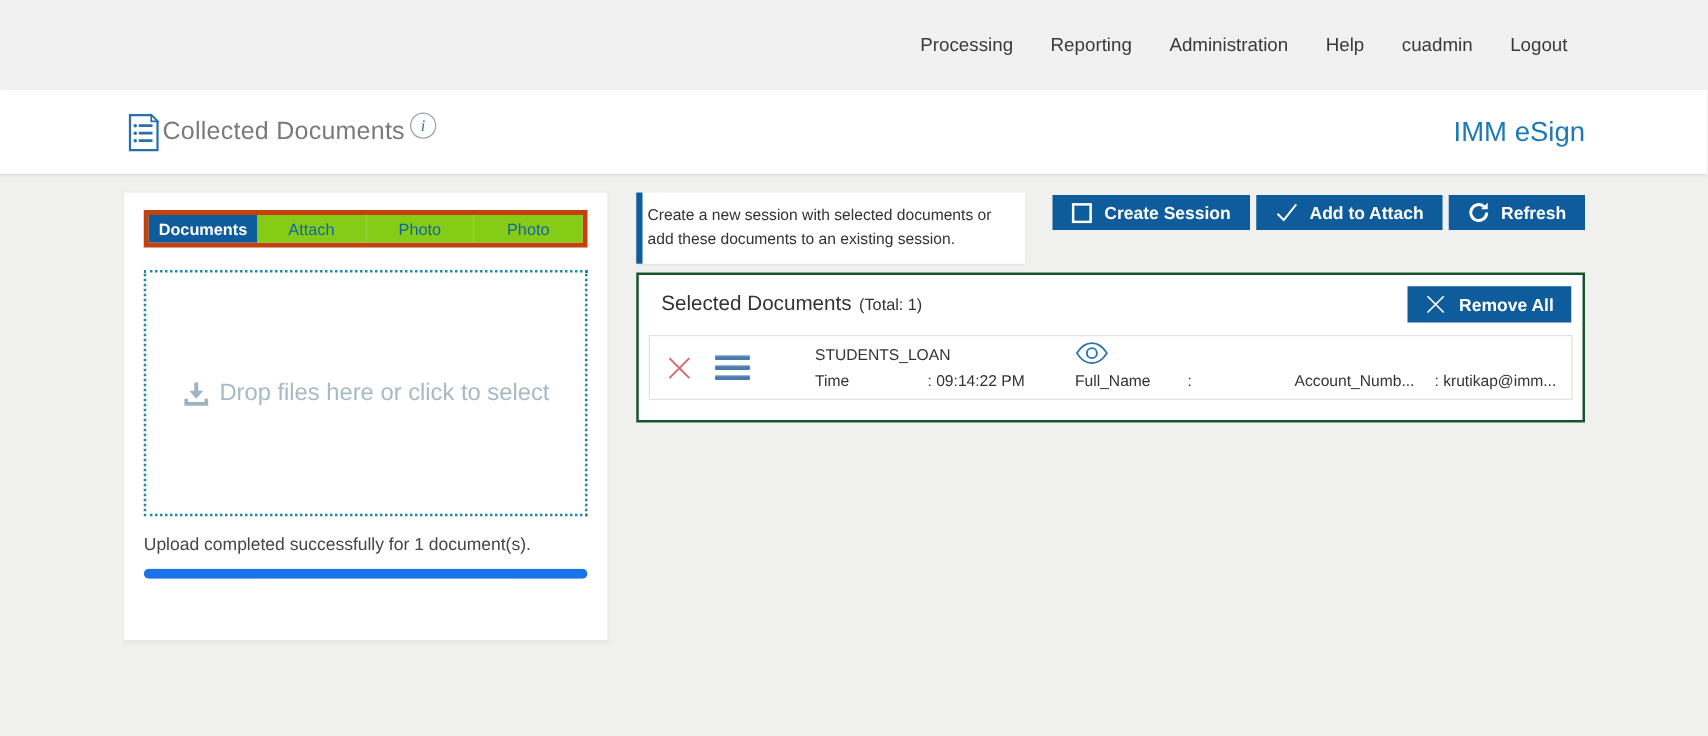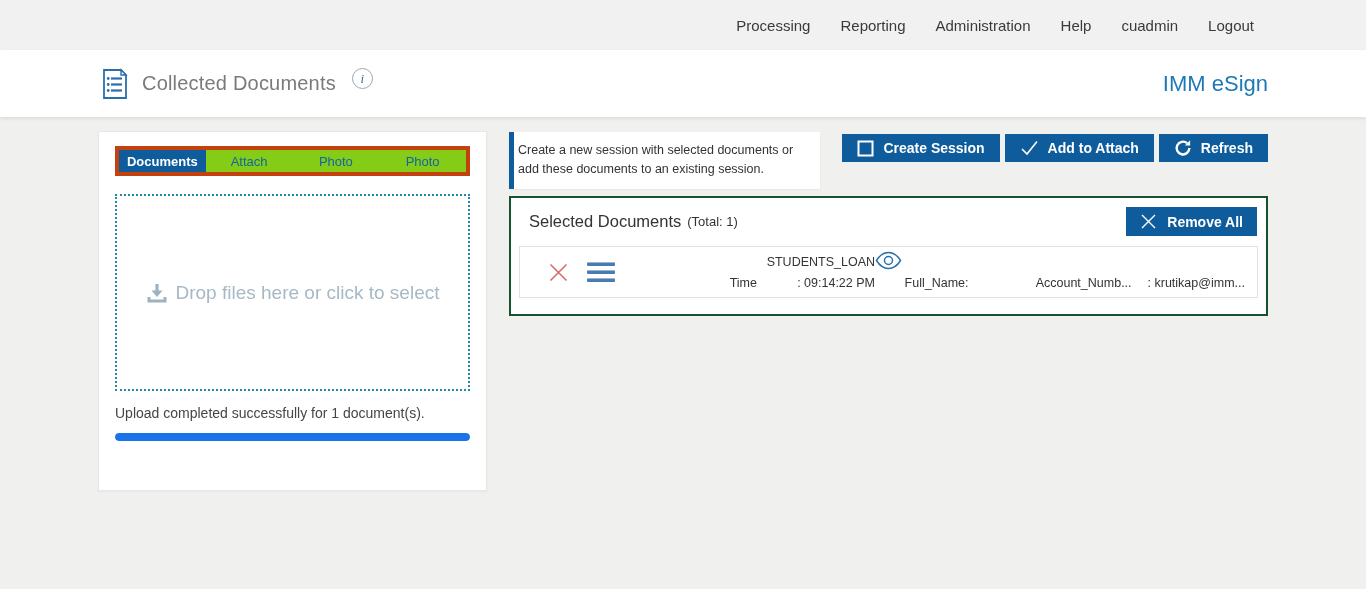--- a/index.html
+++ b/index.html
@@ -1,24 +1,24 @@
 <!DOCTYPE html>
 <html><head>
 <meta charset="utf-8">
 <style>
   * { margin:0; padding:0; box-sizing:border-box; }
   html,body { width:1366px; height:589px; font-family:"Liberation Sans", sans-serif; background:#f0f0ef; overflow:hidden; }
 
   
-  .topbar { height:50px; background:#f1f1f1; display:flex; align-items:center; justify-content:flex-end; padding-right:112px; gap:30px; }
+  .topbar { height:72px; background:#f1f1f1; display:flex; align-items:center; justify-content:flex-end; padding-right:112px; gap:30px; }
   .topbar a { text-decoration:none; color:#3a3a3a; font-size:15px; cursor:pointer; }
 
   
   .header { height:67px; background:#ffffff; display:flex; align-items:center; justify-content:space-between; padding:0 98px 0 100px; box-shadow:0 2px 3px rgba(0,0,0,0.08); position:relative; z-index:2; }
-  .header-left { display:flex; align-items:center; gap:12px; }
+  .header-left { display:flex; align-items:center; gap:0; }
   .page-title { font-size:20px; color:#7a7a7a; letter-spacing:.2px; }
   .info-badge { width:21px; height:21px; border:1px solid #9aa6ad; border-radius:50%; display:inline-flex; align-items:center; justify-content:center; color:#2a6fad; font-family:"Liberation Serif", serif; font-style:italic; font-size:13px; margin-left:4px; margin-top:-10px; cursor:pointer; }
   .brand { font-size:22px; color:#1c79b8; }
 
   
   .main { position:relative; width:1366px; height:461px; }
 
   
   .left-panel { position:absolute; left:98px; top:14px; width:389px; height:360px; background:#fff; border:1px solid #e7e7e7; box-shadow:0 1px 2px rgba(0,0,0,0.04); padding:14px 16px; }
   .panel-head { display:flex; align-items:flex-start; justify-content:space-between; margin-bottom:12px; }
@@ -44,21 +44,21 @@
   .btn { background:#0e5c9c; color:#fff; border:none; height:28px; display:flex; align-items:center; gap:9px; padding:0 15px; font-size:14px; font-weight:700; font-family:"Liberation Sans", sans-serif; cursor:pointer; }
   .btn svg { flex:0 0 auto; }
 
   
   .selected-panel { position:absolute; left:509px; top:79px; width:759px; background:#fff; border:2px solid #14532d; padding-bottom:16px; }
   .sel-head { display:flex; align-items:center; padding:9px 9px 8px 18px; }
   .sel-title { font-size:16.5px; color:#333; }
   .sel-total { font-size:13px; color:#333; margin-left:6px; }
   .remove-all { margin-left:auto; background:#0e5c9c; color:#fff; border:none; height:29px; display:flex; align-items:center; gap:10px; padding:0 14px; font-size:14px; font-weight:700; font-family:"Liberation Sans", sans-serif; cursor:pointer; }
 
-  .doc-row { margin:2px 8px 0 8px; border:1px solid #e2e2e2; height:52px; display:flex; align-items:center; padding:0 12px 0 28px;text-align:right; }
+  .doc-row { margin:2px 8px 0 8px; border:1px solid #e2e2e2; height:52px; display:flex; align-items:center; padding:0 12px 0 13px; }
   .row-remove { cursor:pointer; line-height:0; margin-right:18px; }
   .row-drag { cursor:grab; display:flex; flex-direction:column; gap:4px; margin-right:52px; }
   .row-drag i { display:block; width:28px; height:4px; background:#4a7bae; border-radius:1px; box-shadow:inset 0 1px 0 rgba(255,255,255,.45); }
   .row-body { flex:1; display:flex; flex-direction:column; gap:6px; }
   .row-line { display:flex; align-items:center; font-size:12.5px; color:#333; }
   .doc-name { width:208px; font-size:12.5px; color:#333; }
   .eye-btn { cursor:pointer; line-height:0; margin-top:-4px; }
   .fld-label { width:90px; }
   .fld-value { width:118px; }
   .fld-right { margin-left:auto; display:flex; gap:16px; }

